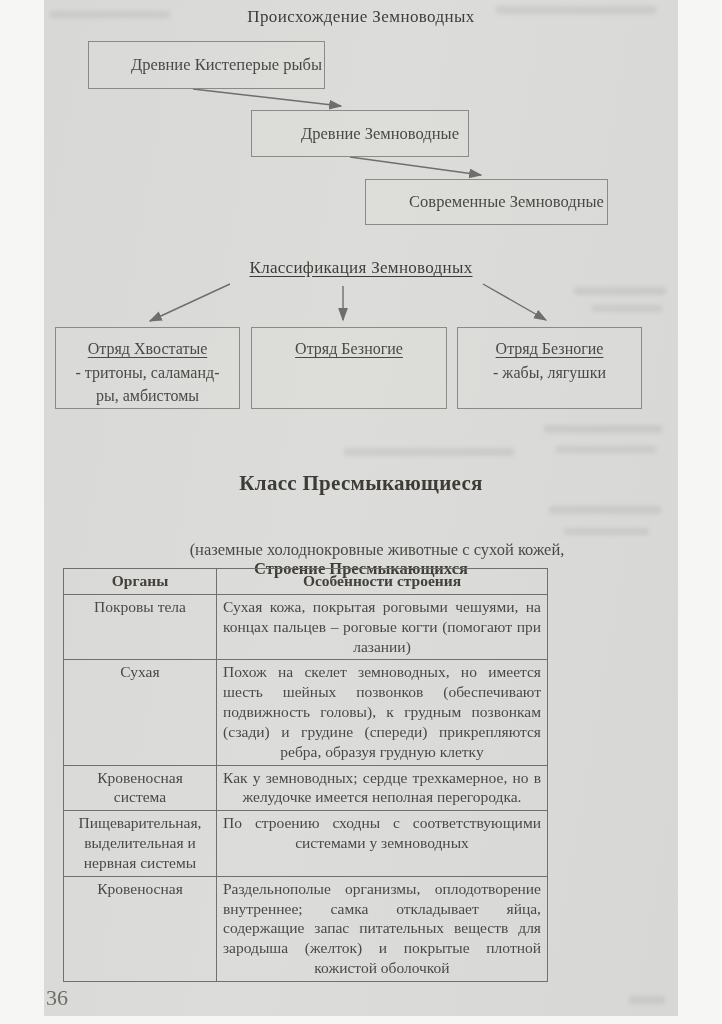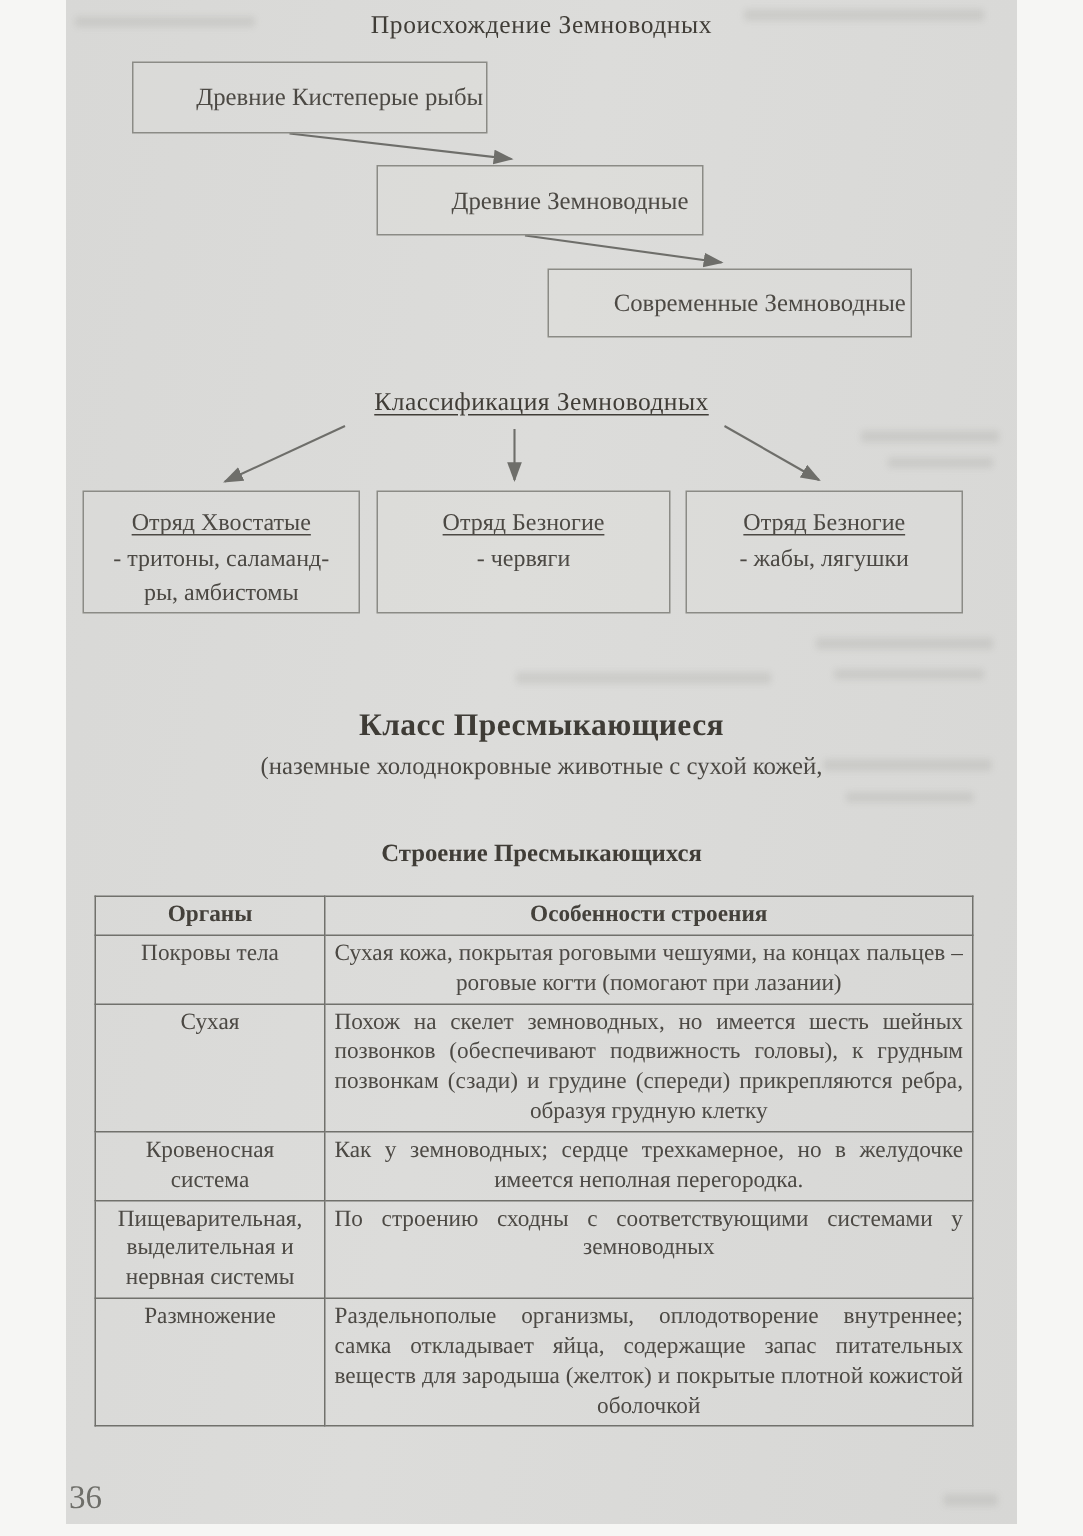--- a/index.html
+++ b/index.html
@@ -34,28 +34,28 @@
 
   .cl-box {
     position:absolute; border:1px solid #8b8b86; background:rgba(222,222,220,.25);
     text-align:center; font-size:16px; padding-top:9px; line-height:1.5; color:#4c4944;
   }
   .cl-box .cl-head { text-decoration:underline; text-underline-offset:3px; }
   .cl-box .cl-items { white-space:pre-line; line-height:1.45; }
 
   .rep-title { position:absolute; left:0; width:100%; text-align:center; top:471px;
                font-size:21px; font-weight:bold; color:#3f3c36; letter-spacing:.3px; }
-  .rep-sub   { position:absolute; left:0; width:100%; text-align:center; font-size:16.5px; }
+  .rep-sub   { position:absolute; left:16px; width:100%; text-align:center; font-size:16.5px;margin-top:39px; }
   .rep-sub1  { top:501px; }
   .rep-sub2  { top:524px; }
   .tbl-title { position:absolute; left:0; width:100%; text-align:center; top:559px;
                font-size:16.5px; font-weight:bold; color:#403d37; }
 
   table.anatomy {
-    position:absolute; left:19px; top:597px; width:586px;
+    position:absolute; left:19px; top:568px; width:485px;
     border-collapse:collapse; table-layout:fixed;
     font-size:15.5px; line-height:1.28; color:#4c4944;border-radius:30px;
   }
   table.anatomy col.c1 { width:153px; }
   table.anatomy th, table.anatomy td { border:1px solid #71716c; padding:2px 6px 3px; vertical-align:top; }
   table.anatomy th { font-weight:bold; text-align:center; color:#44413b; height:26px; }
   td.organ { text-align:center; }
   td.features { text-align:justify; text-align-last:center; padding:2px 9px 3px; }
 
   .page-num { position:absolute; left:2px; top:985px; font-size:22px; color:#6e6e69; }
@@ -102,21 +102,20 @@
       <span>Классификация Земноводных</span>
     </div>
 
     <div class="cl-box" style="left:11px;top:327px;width:185px;height:82px;">
       <div class="cl-head">Отряд Хвостатые</div>
       <div class="cl-items">- тритоны, саламанд-
 ры, амбистомы</div>
     </div>
     <div class="cl-box" style="left:207px;top:327px;width:196px;height:82px;">
       <div class="cl-head">Отряд Безногие</div>
-      <div class="cl-items">- червяги</div>
     </div>
     <div class="cl-box" style="left:413px;top:327px;width:185px;height:82px;">
       <div class="cl-head">Отряд Безногие</div>
       <div class="cl-items">- жабы, лягушки</div>
     </div>
 
     <div class="rep-title">Класс Пресмыкающиеся</div>
     <div class="rep-sub rep-sub1">(наземные холоднокровные животные с сухой кожей,</div>
     <div class="tbl-title">Строение Пресмыкающихся</div>
 
@@ -142,21 +141,21 @@
         </tr>
         <tr>
           <td class="organ">Кровеносная система</td>
           <td class="features">Как у земноводных; сердце трехкамерное, но в желудочке имеется неполная перегородка.</td>
         </tr>
         <tr>
           <td class="organ">Пищеварительная, выделительная и нервная системы</td>
           <td class="features">По строению сходны с соответствующими системами у земноводных</td>
         </tr>
         <tr>
-          <td class="organ">Размножение</td>
+          <td class="organ">Кровеносная</td>
           <td class="features">Раздельнополые организмы, оплодотворение внутреннее; самка откладывает яйца, содержащие запас питательных веществ для зародыша (желток) и покрытые плотной кожистой оболочкой</td>
         </tr>
       </tbody>
     </table>
 
     <div class="page-num">36</div>
   </div>
 </div>
 
 </body></html>

